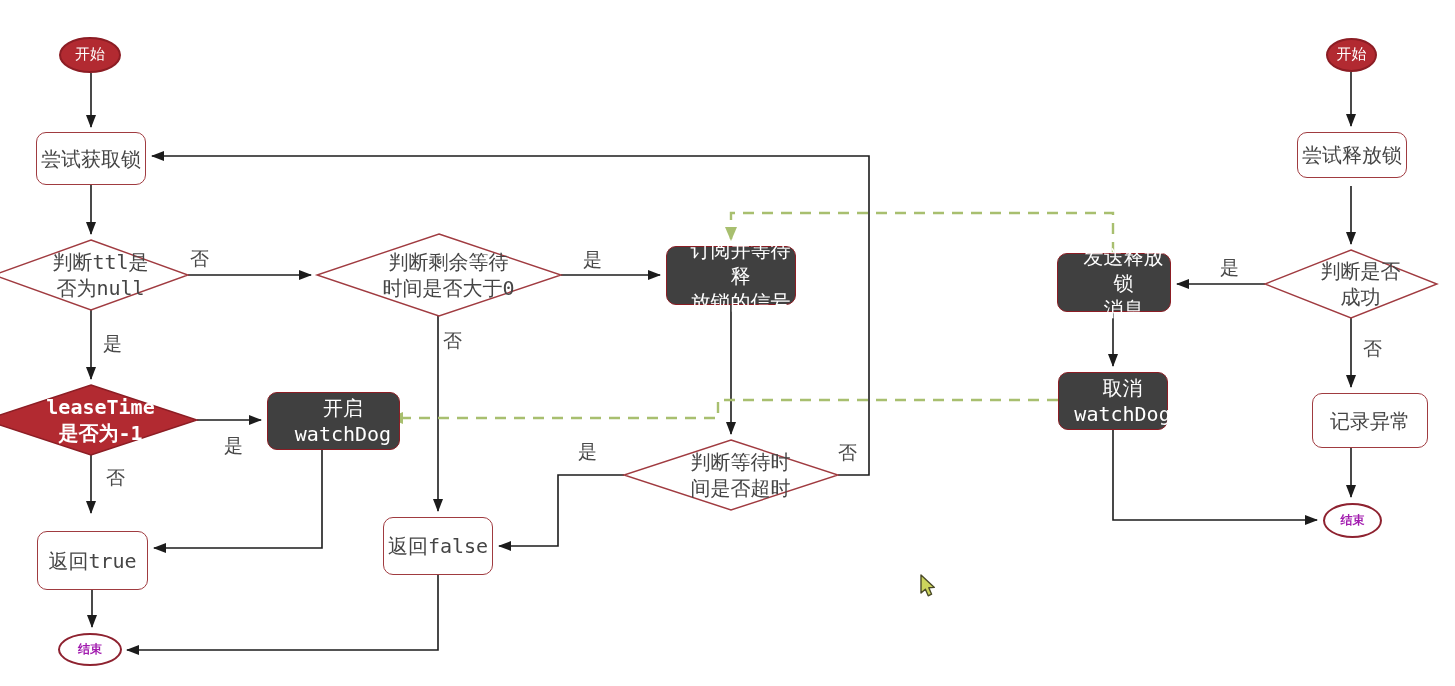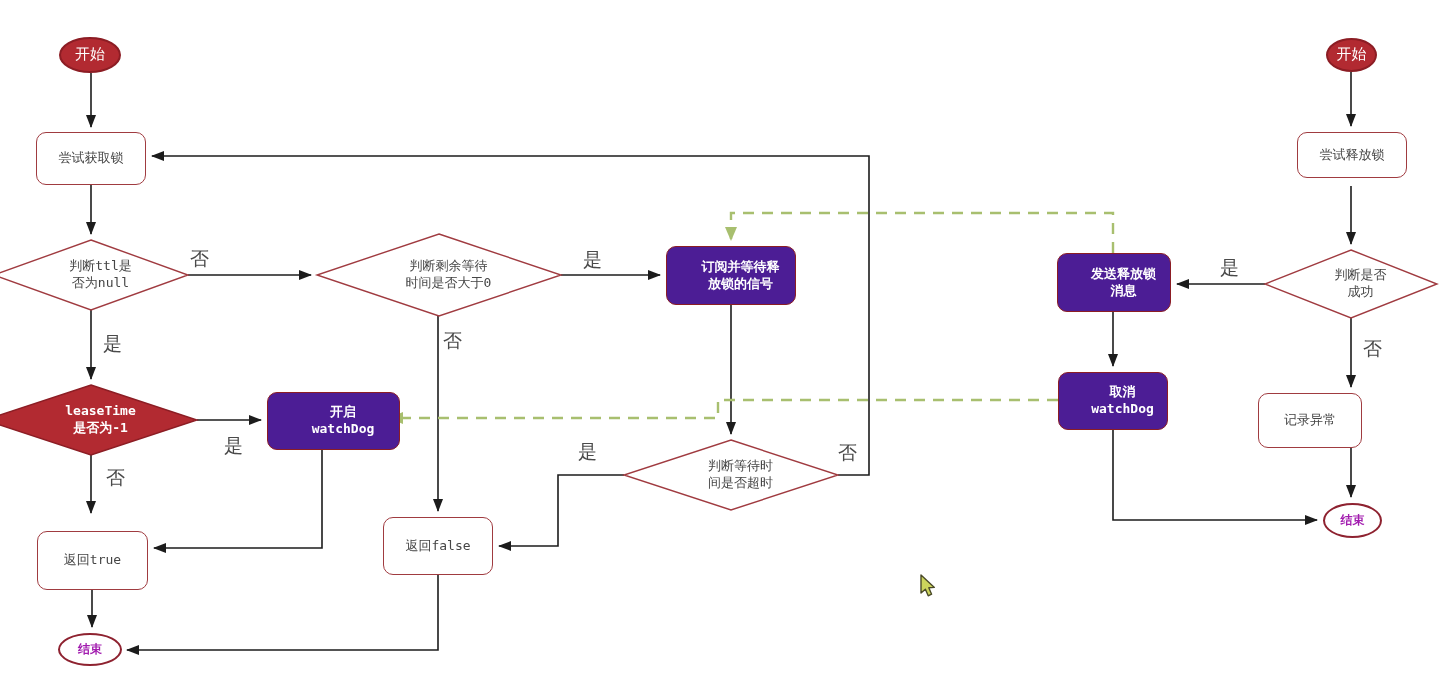--- a/index.html
+++ b/index.html
@@ -6,26 +6,26 @@
   .canvas {
     position:relative; width:1455px; height:686px; background:#ffffff;
     overflow:hidden;
     font-family:"DejaVu Sans Mono","DejaVu Sans",sans-serif;
   }
   svg.edges { position:absolute; left:0; top:0; width:1455px; height:686px; }
 
   .node {
     position:absolute; box-sizing:border-box;
     display:flex; align-items:center; justify-content:center;
-    text-align:center; font-size:13px; line-height:1.3; color:#454545;
+    text-align:center; font-size:20px; line-height:1.3; color:#454545;
     z-index:2;
   }
   .node .lbl span { display:block;margin-left:19px; }
   .rect { background:#ffffff; border:1.6px solid #a03b40; border-radius:10px; }
-  .rect.red { background:#4c1d95; border:1.6px solid #8c1d24; color:#ffffff; font-weight:bold; }
+  .rect.red { background:#404040; border:1.6px solid #8c1d24; color:#ffffff; font-weight:normal; }
   .ellipse { border-radius:50%; }
   .terminal-start { background:#b22a31; border:2px solid #8c1d24; color:#ffffff; font-weight:normal; font-size:15px; }
   .terminal-end { background:#ffffff; border:2.5px solid #8e2230; color:#a21caf; font-weight:bold; font-size:12px; }
 
   .diamond { background:transparent; border:none; }
   .diamond > svg { position:absolute; left:0; top:0; width:100%; height:100%; overflow:visible; }
   .diamond polygon { fill:#ffffff; stroke:#a03b40; stroke-width:1.4; vector-effect:non-scaling-stroke; }
   .diamond.red polygon { fill:#b22a31; stroke:#8c1d24; }
   .diamond.red { color:#ffffff; font-weight:bold; }
   .diamond .lbl { position:relative; z-index:1; }
@@ -178,21 +178,21 @@
     </span>
   </div>
 
   <div class="node rect red" style="left:1058px;top:372px;width:110px;height:58px;">
     <span class="lbl">
       <span>取消</span>
       <span>watchDog</span>
     </span>
   </div>
 
-  <div class="node rect" style="left:1258px;top:393px;width:104px;height:55px;">
+  <div class="node rect" style="left:1312px;top:393px;width:116px;height:55px;">
     <span class="lbl">记录异常</span>
   </div>
 
   <div class="node ellipse terminal-end" style="left:1323px;top:503px;width:59px;height:35px;">
     <span class="lbl">结束</span>
   </div>
 
   <div class="edge-label" style="left:190px;top:246px;">否</div>
   <div class="edge-label" style="left:103px;top:331px;">是</div>
   <div class="edge-label" style="left:224px;top:433px;">是</div>

